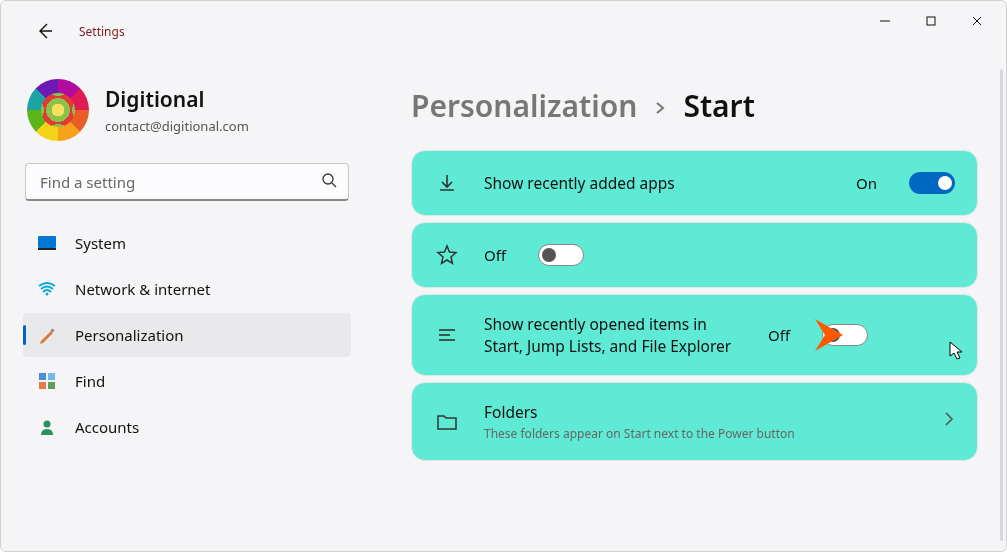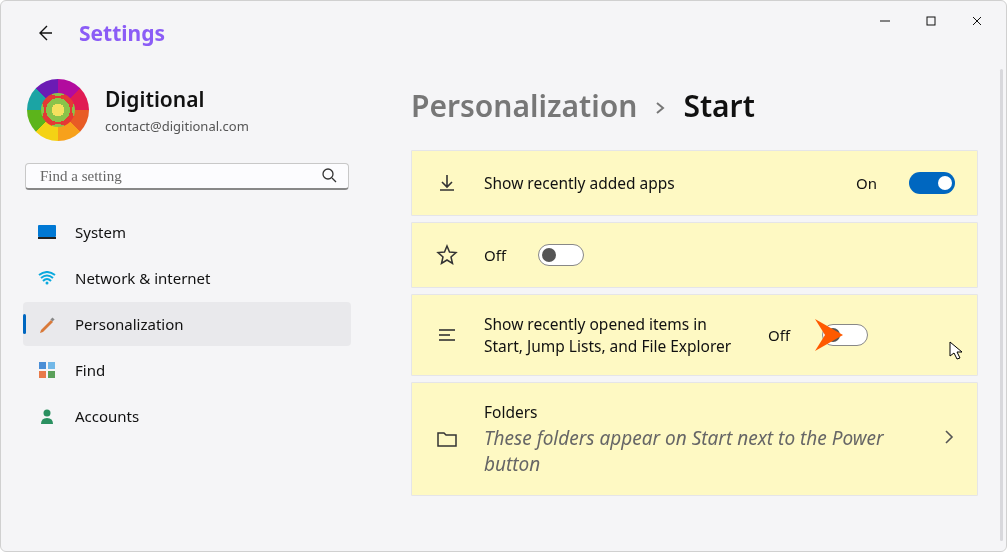--- a/index.html
+++ b/index.html
@@ -3,48 +3,48 @@
 <meta charset="utf-8">
 <style>
   * { box-sizing: border-box; margin: 0; padding: 0; font-family: "Segoe UI", system-ui, sans-serif; }
   html, body { width: 1007px; height: 552px; overflow: hidden; background: #fff; }
   .window { width: 1007px; height: 552px; background: #f5f5f7; position: relative; border: 1px solid #d0d0d0; border-radius: 6px; }
   .titlebar { height: 40px; display: flex; align-items: center; justify-content: flex-end; padding-right: 6px; }
   .winbtn { width: 46px; height: 32px; display: flex; align-items: center; justify-content: center; color: #111; }
   .winbtn svg { width: 12px; height: 12px; }
   .header-row { position: absolute; left: 32px; top: 18px; display: flex; align-items: center; gap: 22px; }
   .back-btn { width: 24px; height: 24px; display: flex; align-items: center; justify-content: center; }
-  .app-title { font-size: 21px; color: #8b5cf6; font-weight: 700; }
+  .app-title { font-size: 12px; color: #7f1d1d; font-weight: 400; }
   .body { position: absolute; top: 68px; left: 0; right: 0; bottom: 0; display: flex; }
   .sidebar { width: 360px; padding: 6px 10px 0 22px; display: flex; flex-direction: column; }
   .profile { display: flex; align-items: center; gap: 16px; margin: 4px 4px 22px 4px; }
   .avatar { width: 62px; height: 62px; border-radius: 50%; background: conic-gradient(#b20b9e 0 45deg, #e01b53 45deg 90deg, #e85c25 90deg 135deg, #f7a11b 135deg 180deg, #f4d215 180deg 225deg, #5cb41b 225deg 270deg, #1ba4a4 270deg 315deg, #6b1bb4 315deg 360deg); position: relative; }
   .avatar::after { content:""; position:absolute; inset:14px; border-radius:50%; background: radial-gradient(circle, #f6e05e 0 35%, #8bc34a 35% 65%, #e53935 65% 100%); border: 4px solid #fff0; }
   .profile .name { font-weight: 600; font-size: 21px; color: #111; }
   .profile .email { font-size: 13px; color: #555; margin-top: 4px; }
   .searchwrap { position: relative; margin: 0 2px 20px 2px; }
-  .search { width: 100%; height: 27px; border: 1px solid #c8c8c8; border-bottom: 2px solid #888; border-radius: 4px; background: #fcfcfe; padding: 0 40px 0 14px; font-size: 15px; color: #333; outline: none; font-family: Liberation Serif, serif; }
+  .search { width: 100%; height: 38px; border: 1px solid #c8c8c8; border-bottom: 2px solid #888; border-radius: 4px; background: #fcfcfe; padding: 0 40px 0 14px; font-size: 15px; color: #333; outline: none; }
   .search::placeholder { color: #666; }
   .searchicon { position: absolute; right: 12px; top: 50%; transform: translateY(-50%); color: #333; }
   .navlist { display: flex; flex-direction: column; gap: 2px; justify-content: space-between; }
   .navitem { height: 44px; display: flex; align-items: center; gap: 18px; padding: 0 14px; border-radius: 4px; font-size: 15px; color: #111; position: relative; }
   .navitem.active { background: #e9e9ec; }
   .navitem.active::before { content:""; position:absolute; left:0; top:12px; bottom:12px; width:3px; background:#0067c0; border-radius:2px; }
   .navicon { width: 20px; height: 20px; display: flex; align-items: center; justify-content: center; }
   .main { flex: 1; padding: 0 28px 0 50px; }
   .breadcrumb { display: flex; align-items: center; gap: 16px; margin: 16px 0 24px 0; }
   .bc-parent { font-size: 30px; font-weight: 600; color: #777; }
   .bc-sep { font-size: 22px; color: #777; }
   .bc-current { font-size: 30px; font-weight: 600; color: #111; }
   .cards { display: flex; flex-direction: column; gap: 6px; }
-  .card { background: #fef9c3; border: 1px solid #e5e5e8; border-radius: 1px; padding: 18px 22px 18px 22px; display: flex; align-items: center; gap: 24px; min-height: 66px; position: relative; }
+  .card { background: #5eead4; border: 1px solid #e5e5e8; border-radius: 14px; padding: 18px 22px 18px 22px; display: flex; align-items: center; gap: 24px; min-height: 66px; position: relative; }
   .card .lefticon { width: 26px; color: #333; display:flex; align-items:center; justify-content:center; flex-shrink:0; }
   .card .text { flex: 1; }
   .card .title { font-size: 15.5px; color: #111; }
-  .card .sub { font-size: 19px; color: #666; margin-top: 2px; font-style: italic; }
+  .card .sub { font-size: 12px; color: #666; margin-top: 2px; }
   .card .state { font-size: 15px; color: #111; margin-right: 8px; }
   .toggle { width: 46px; height: 22px; border-radius: 11px; position: relative; flex-shrink:0; }
   .toggle.on { background: #0067c0; }
   .toggle.on .knob { background:#fff; right:3px; }
   .toggle.off { background: #fff; border: 1px solid #888; }
   .toggle.off .knob { background:#555; left:3px; }
   .toggle .knob { position:absolute; top:50%; transform:translateY(-50%); width:14px; height:14px; border-radius:50%; }
   .chev { color:#555; }
   .arrowannot { position:absolute; left:-46px; width:44px; height:36px; top:50%; transform:translateY(-50%); }
   .arrowannot svg { width:100%; height:100%; }

